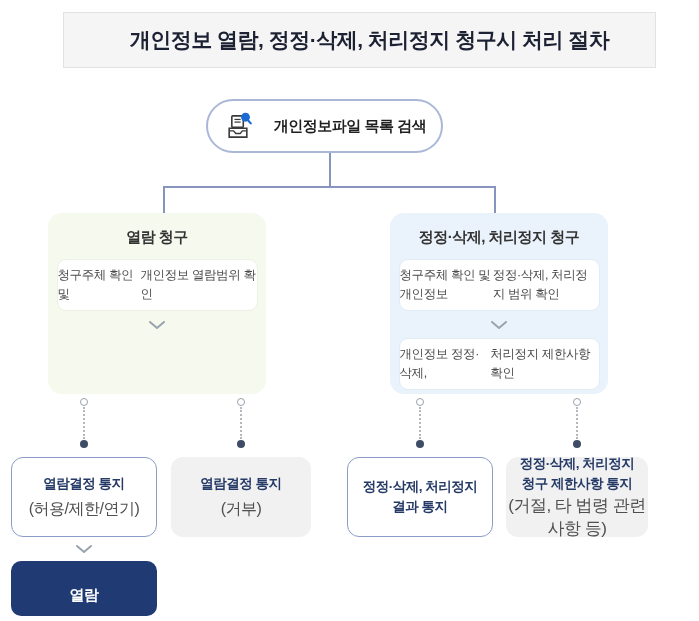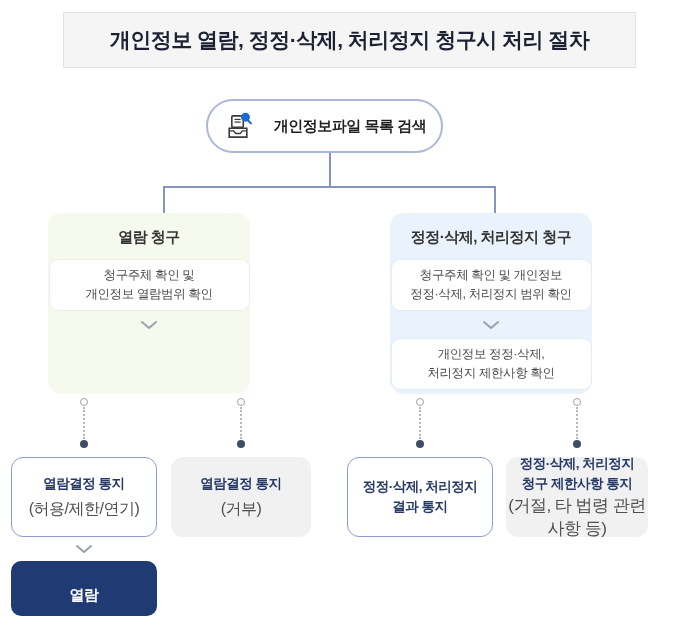--- a/index.html
+++ b/index.html
@@ -6,51 +6,51 @@
   body{
     font-family:"Liberation Sans","DejaVu Sans",sans-serif;
     width:699px;height:621px;position:relative;overflow:hidden;color:#333;
   }
   .abs{position:absolute;}
 
   
   .header-box{
     left:63px;top:12px;width:571px;height:54px;
     background:#f5f5f5;border:1px solid #e2e2e2;
-    display:flex;align-items:center;justify-content:center;
+    display:flex;align-items:center;justify-content:center;padding-left:20px;
   }
   .header-title{font-size:21px;font-weight:bold;color:#1c2233;letter-spacing:-0.5px;}
 
   
   .root-pill{
     left:206px;top:99px;width:233px;height:50px;
     background:#fff;border:2px solid #abb7d8;border-radius:28px;
     display:flex;align-items:center;justify-content:center;gap:9px;
   }
   .root-label{font-size:15px;font-weight:bold;color:#1f1f1f;letter-spacing:-0.5px;margin-left:12px;}
 
   
   .line{background:#8794bd;}
   .v-center{left:329px;top:153px;width:2px;height:34px;}
   .h-branch{left:163px;top:186px;width:333px;height:2px;}
   .v-left{left:163px;top:186px;width:2px;height:28px;}
   .v-right{left:494px;top:186px;width:2px;height:28px;}
 
   
   .panel{
-    top:213px;width:202px;height:181px;border-radius:14px;
+    top:213px;width:218px;height:181px;border-radius:14px;
     display:flex;flex-direction:column;align-items:center;
     box-sizing:border-box;padding-top:15px;
   }
   .panel-green{left:48px;background:#f6f9ed;}
   .panel-blue{left:390px;background:#eaf3fb;}
   .panel-title{font-size:15px;font-weight:bold;color:#333;letter-spacing:-0.5px;margin-bottom:12px;}
   .step-box{
     width:199px;height:50px;background:#fff;border-radius:9px;
-    display:flex;flex-direction:column;align-items:center;justify-content:center;
+    display:flex;flex-direction:row;align-items:center;justify-content:center;
     font-size:12.5px;color:#4a4a4a;line-height:1.5;letter-spacing:-0.4px;
   }
   .panel-green .step-box{border:1px solid #edf0e4;}
   .panel-blue .step-box{border:1px solid #e0ecf6;}
   .chev{display:block;margin:5px auto 4px auto;}
 
   
   .drop{width:12px;height:50px;top:398px;display:flex;flex-direction:column;align-items:center;}
   .drop-circle{width:6px;height:6px;border:1.5px solid #9aa2ac;border-radius:50%;background:#fff;}
   .drop-line{flex:1;width:0;border-left:2px dotted #b3b8bf;margin:1px 0;}

